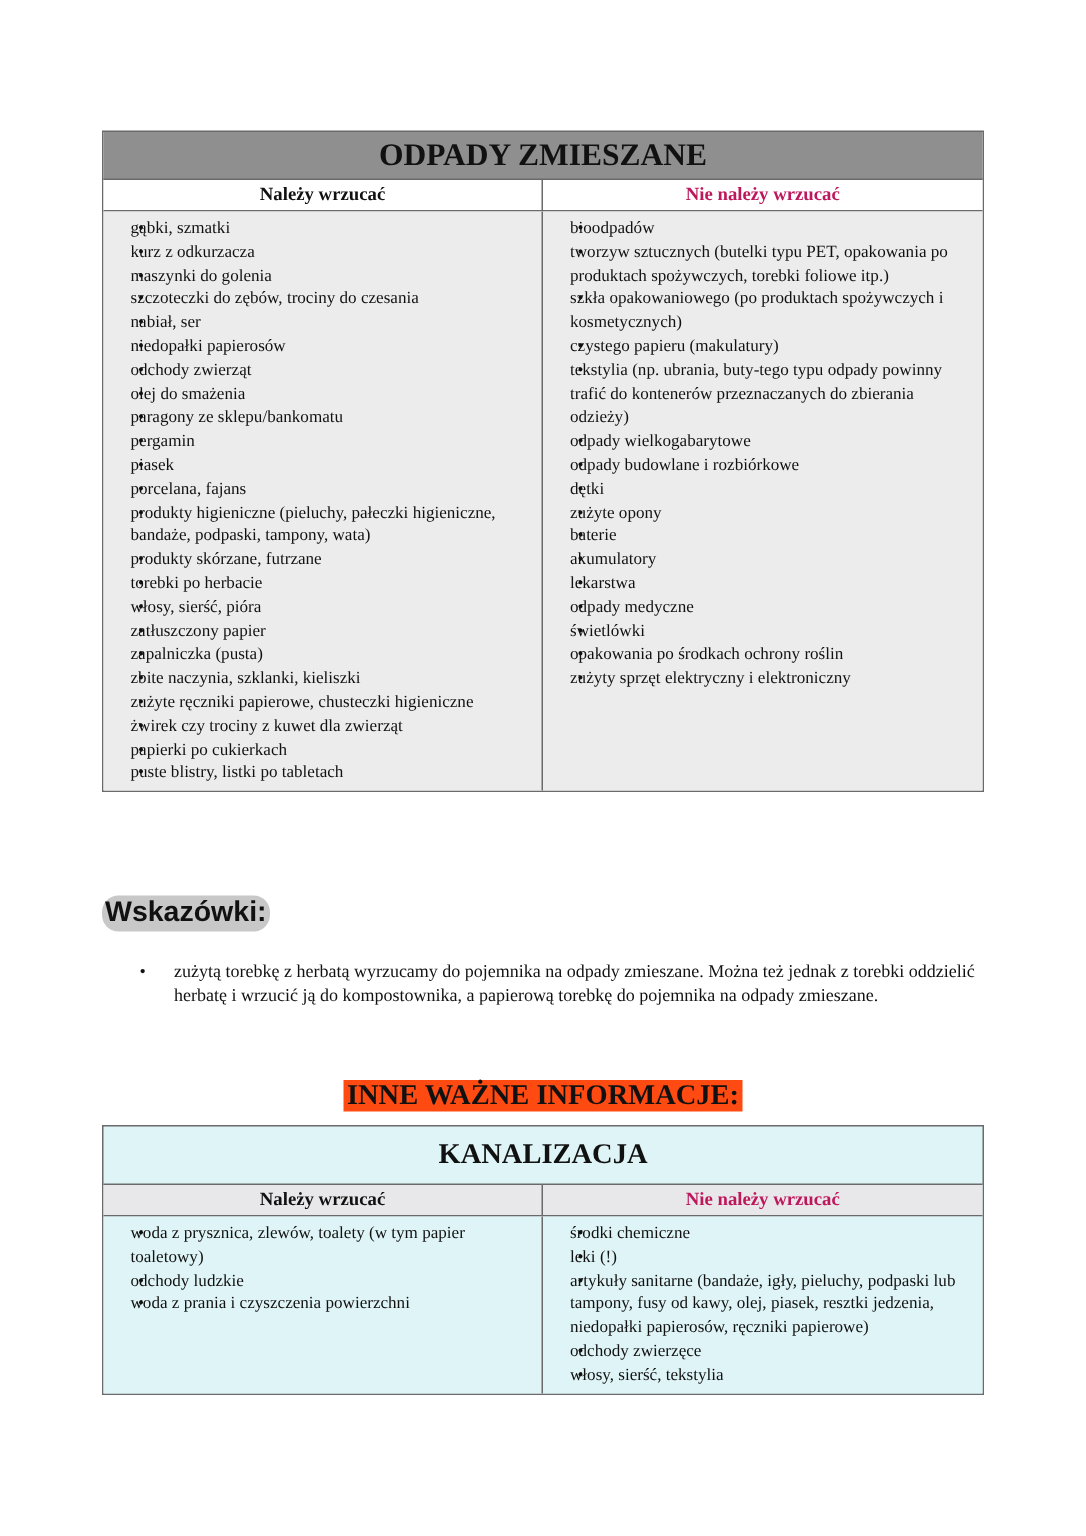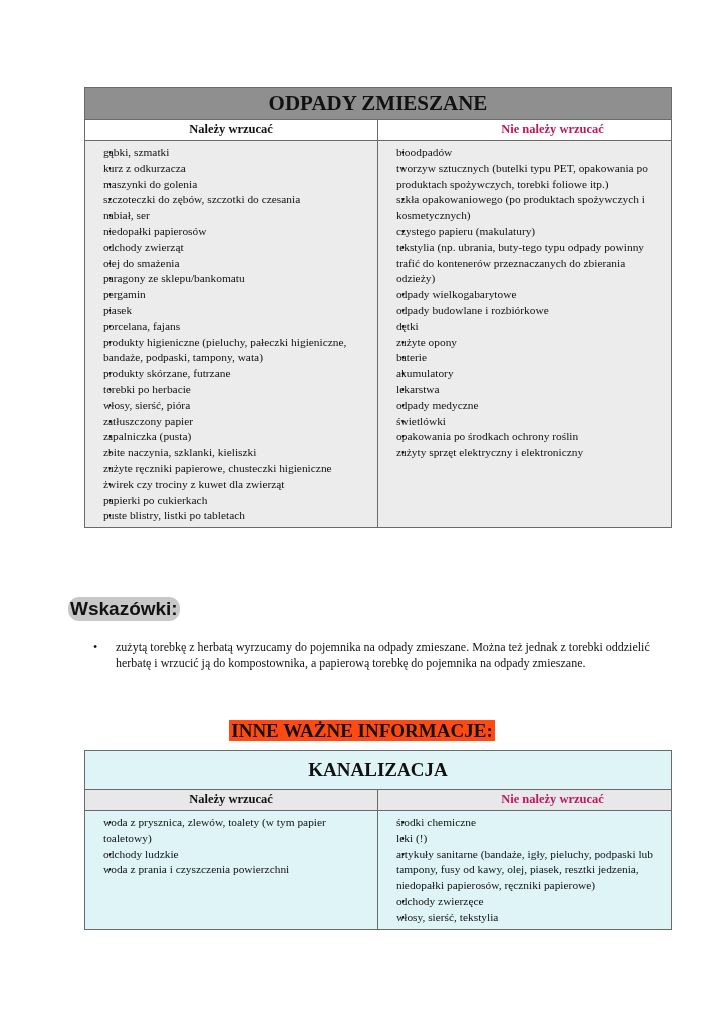--- a/index.html
+++ b/index.html
@@ -1,22 +1,22 @@
 <!DOCTYPE html>
 <html><head>
 <meta charset="utf-8">
 <style>
   html, body { margin:0; padding:0; background:#ffffff; }
   body { width:724px; height:1024px; position:relative; overflow:hidden;
          font-family:"Liberation Serif", serif; color:#111; }
-  .tbl { position:absolute; left:84px; width:588px; border:1.5px solid #6a6a6a; box-sizing:border-box; }
+  .tbl { position:absolute; left:68px; width:588px; border:1.5px solid #6a6a6a; box-sizing:border-box; }
   .t1 { top:87px; }
   .t1 .title { background:#8f8f8f; height:31px; display:flex; align-items:center; justify-content:center;
                font-weight:bold; font-size:21px; border-bottom:1px solid #6a6a6a; }
-  .hdr { display:flex; border-bottom:1px solid #6a6a6a;gap:28px; }
+  .hdr { display:flex; border-bottom:1px solid #6a6a6a; }
   .hdr > div { flex:0 0 50%; text-align:center; font-weight:bold; font-size:12.5px; padding:2px 0 3px; box-sizing:border-box; }
   .hdr > div:first-child { border-right:1px solid #6a6a6a; }
   .red { color:#be185d; }
   .body { display:flex; }
   .col { flex:0 0 50%; box-sizing:border-box; padding:4px 6px 3px 0; }
   .col:first-child { border-right:1px solid #6a6a6a; }
   .t1 .hdr { background:#ffffff; }
   .t1 .body { background:#ececec; }
   ul { margin:0; padding:0; list-style:none; }
   li { position:relative; padding-left:18px; font-size:11.4px; line-height:15.8px; }
@@ -42,21 +42,21 @@
   <div class="hdr">
     <div>Należy wrzucać</div>
     <div class="red">Nie należy wrzucać</div>
   </div>
   <div class="body">
     <div class="col">
         <ul>
           <li>gąbki, szmatki</li>
           <li>kurz z odkurzacza</li>
           <li>maszynki do golenia</li>
-          <li>szczoteczki do zębów, szczotki do czesania</li>
+          <li>szczoteczki do zębów, trociny do czesania</li>
           <li>nabiał, ser</li>
           <li>niedopałki papierosów</li>
           <li>odchody zwierząt</li>
           <li>olej do smażenia</li>
           <li>paragony ze sklepu/bankomatu</li>
           <li>pergamin</li>
           <li>piasek</li>
           <li>porcelana, fajans</li>
           <li>produkty higieniczne (pieluchy, pałeczki higieniczne, bandaże, podpaski, tampony, wata)</li>
           <li>produkty skórzane, futrzane</li>

